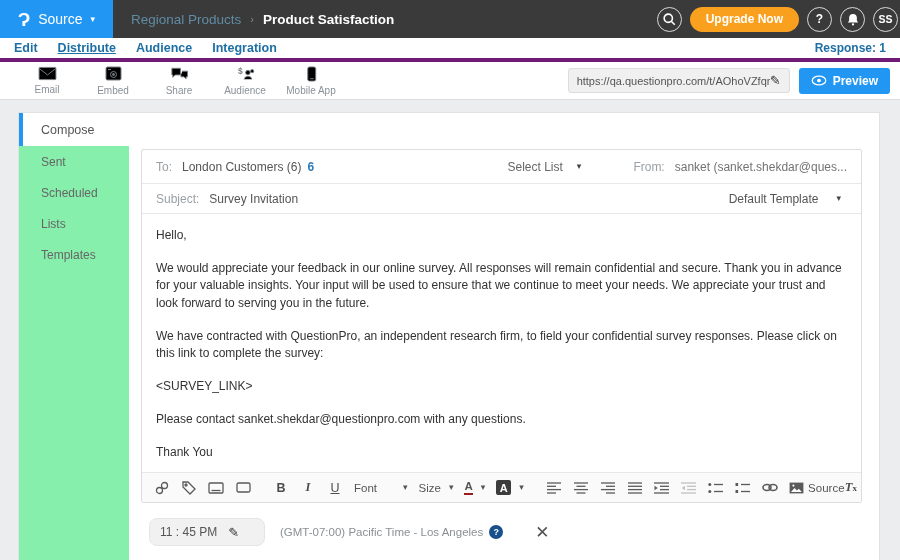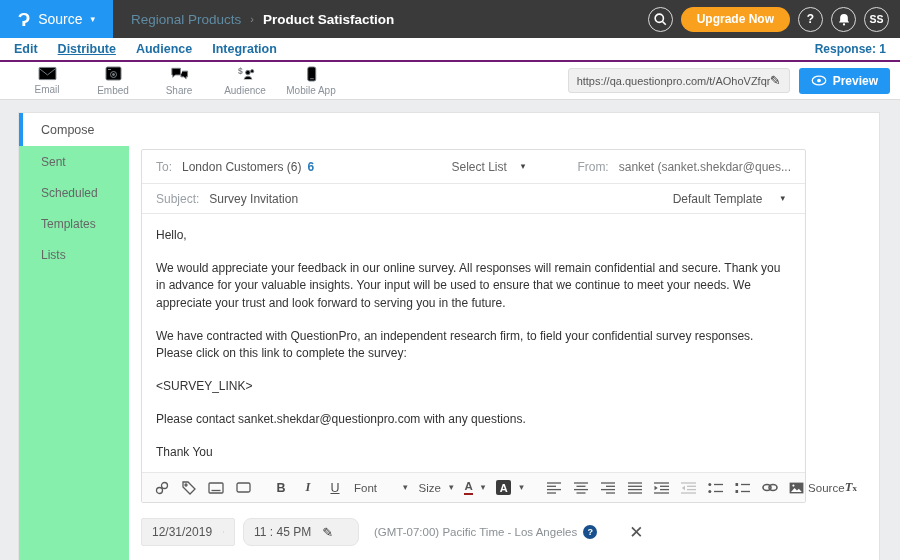--- a/index.html
+++ b/index.html
@@ -10,26 +10,26 @@
   
   .topbar { position:absolute; top:0; left:0; width:900px; height:38px; background:#3a3a3a; display:flex; align-items:center; }
   .logo-box { width:113px; height:38px; background:#2196f3; color:#fff; display:flex; align-items:center; justify-content:center; gap:8px; cursor:pointer; }
   .logo-glyph { font-weight:bold; font-size:19px; line-height:1; }
   .logo-label { font-size:14px; }
   .caret { font-size:9px; line-height:1; }
   .breadcrumb { margin-left:18px; display:flex; align-items:center; gap:9px; font-size:13.5px; }
   .bc-folder { color:#5f8ba3; }
   .bc-sep { color:#8a8a8a; font-size:11px; }
   .bc-survey { color:#fff; font-weight:bold; }
-  .top-actions { margin-left:auto; display:flex; align-items:center; gap:8px; margin-right:11px; }
+  .top-actions { margin-left:auto; display:flex; align-items:center; gap:8px; margin-right:2px; }
   .circle-btn { width:25px; height:25px; border:1.5px solid #d9d9d9; border-radius:50%; color:#fff; display:flex; align-items:center; justify-content:center; font-size:12px; font-weight:bold; cursor:pointer; }
   .upgrade-btn { background:#f9a11e; color:#fff; font-weight:bold; font-size:12px; padding:0 16px; height:25px; display:flex; align-items:center; border-radius:13px; cursor:pointer; }
 
   
-  .nav-row { position:absolute; top:38px; left:0; width:900px; height:24px; background:#fff; border-bottom:2px solid #701a75; display:flex; align-items:center; padding:0 14px; gap:20px; }
+  .nav-row { position:absolute; top:38px; left:0; width:900px; height:24px; background:#fff; border-bottom:4px solid #701a75; display:flex; align-items:center; padding:0 14px; gap:20px; }
   .nav-tab { font-size:12.5px; font-weight:bold; color:#1d6fa5; cursor:pointer; }
   .nav-tab.active { text-decoration:underline; }
   .response { margin-left:auto; font-size:12px; font-weight:bold; color:#1d6fa5; }
 
   
   .channels-row { position:absolute; top:62px; left:0; width:900px; height:38px; background:#fff; border-bottom:1px solid #dcdcdc; display:flex; align-items:center; padding-left:14px; }
   .channel { width:66px; display:flex; flex-direction:column; align-items:center; gap:3px; color:#8a9199; font-size:10px; cursor:pointer; }
   .url-wrap { margin-left:auto; display:flex; align-items:center; gap:9px; margin-right:10px; }
   .url-field { width:222px; height:25px; background:#f0f0f0; border:1px solid #ddd; border-radius:3px; display:flex; align-items:center; padding:0 8px; font-size:11px; color:#555; cursor:text; }
   .url-text { overflow:hidden; white-space:nowrap; flex:1; }
@@ -37,21 +37,21 @@
   .preview-btn { background:#2196f3; color:#fff; height:26px; border-radius:3px; display:flex; align-items:center; gap:6px; padding:0 12px; font-size:12px; font-weight:bold; cursor:pointer; }
 
   
   .panel { position:absolute; left:18px; top:112px; width:862px; height:448px; background:#fff; border:1px solid #e2e2e2; border-bottom:none; }
   .compose-header { height:33px; border-left:4px solid #2196f3; display:flex; align-items:center; padding-left:18px; font-size:12.5px; color:#555; background:#fff; cursor:pointer; }
   .sidebar { position:absolute; left:0; top:33px; width:110px; bottom:0; background:#86efac; }
   .side-item { height:31px; display:flex; align-items:center; padding-left:22px; font-size:12px; color:#666; cursor:pointer; }
   .main { position:absolute; left:110px; top:33px; right:0; bottom:0; background:#fff; }
 
   
-  .card { position:absolute; left:12px; top:3px; width:665px; border:1px solid #ddd; border-radius:2px; background:#fff; }
+  .card { position:absolute; left:12px; top:3px; width:721px; border:1px solid #ddd; border-radius:2px; background:#fff; }
   .field-row { display:flex; align-items:center; padding:0 14px; border-bottom:1px solid #e8e8e8; font-size:12px; }
   .row-to { height:34px; }
   .row-subject { height:30px; }
   .f-label { color:#9aa0a5; margin-right:10px; }
   .f-value { color:#555; }
   .to-count { color:#2b7bb9; font-weight:bold; margin-left:6px; }
   .spacer { flex:1; }
   .select-list { display:flex; align-items:center; gap:14px; color:#666; margin-right:52px; cursor:pointer; }
   .select-list .caret, .template-dd .caret { color:#444; }
   .from-value { color:#737373; max-width:198px; overflow:hidden; white-space:nowrap; }
@@ -182,22 +182,22 @@
 </div>
 
 <div class="panel">
   <div class="compose-header">
     <span>Compose</span>
   </div>
 
   <div class="sidebar">
     <div class="side-item">Sent</div>
     <div class="side-item">Scheduled</div>
+    <div class="side-item">Lists</div>
     <div class="side-item">Templates</div>
-    <div class="side-item">Lists</div>
   </div>
 
   <div class="main">
     <div class="card">
 
       <div class="field-row row-to">
         <span class="f-label">To:</span>
         <span class="f-value">London Customers (6)</span>
         <span class="to-count">6</span>
         <span class="spacer"></span>
@@ -360,29 +360,20 @@
             <span>Source</span>
           </span>
         <span class="ckb ck-tx">
             <span>T</span>
             <sub>x</sub>
           </span>
       </div>
     </div>
 
     <div class="schedule-row">
-      <div class="sched-box" style="width:94px;">
-        <span>12/31/2019</span>
-        <svg width="14" height="14" viewBox="0 0 16 16">
-            <rect x="1.5" y="3" width="13" height="11.5" rx="1"></rect>
-            <line x1="1.5" y1="6.5" x2="14.5" y2="6.5"></line>
-            <line x1="5" y1="1" x2="5" y2="4"></line>
-            <line x1="11" y1="1" x2="11" y2="4"></line>
-          </svg>
-      </div>
       <div class="sched-box" style="width:116px; margin-left:8px;border-radius:8px;">
         <span>11 : 45 PM</span>
         <span class="pencil">✎</span>
       </div>
       <div class="tz">
         <span>(GMT-07:00) Pacific Time - Los Angeles</span>
         <span class="help-dot">?</span>
       </div>
       <span class="close-x">✕</span>
     </div>

